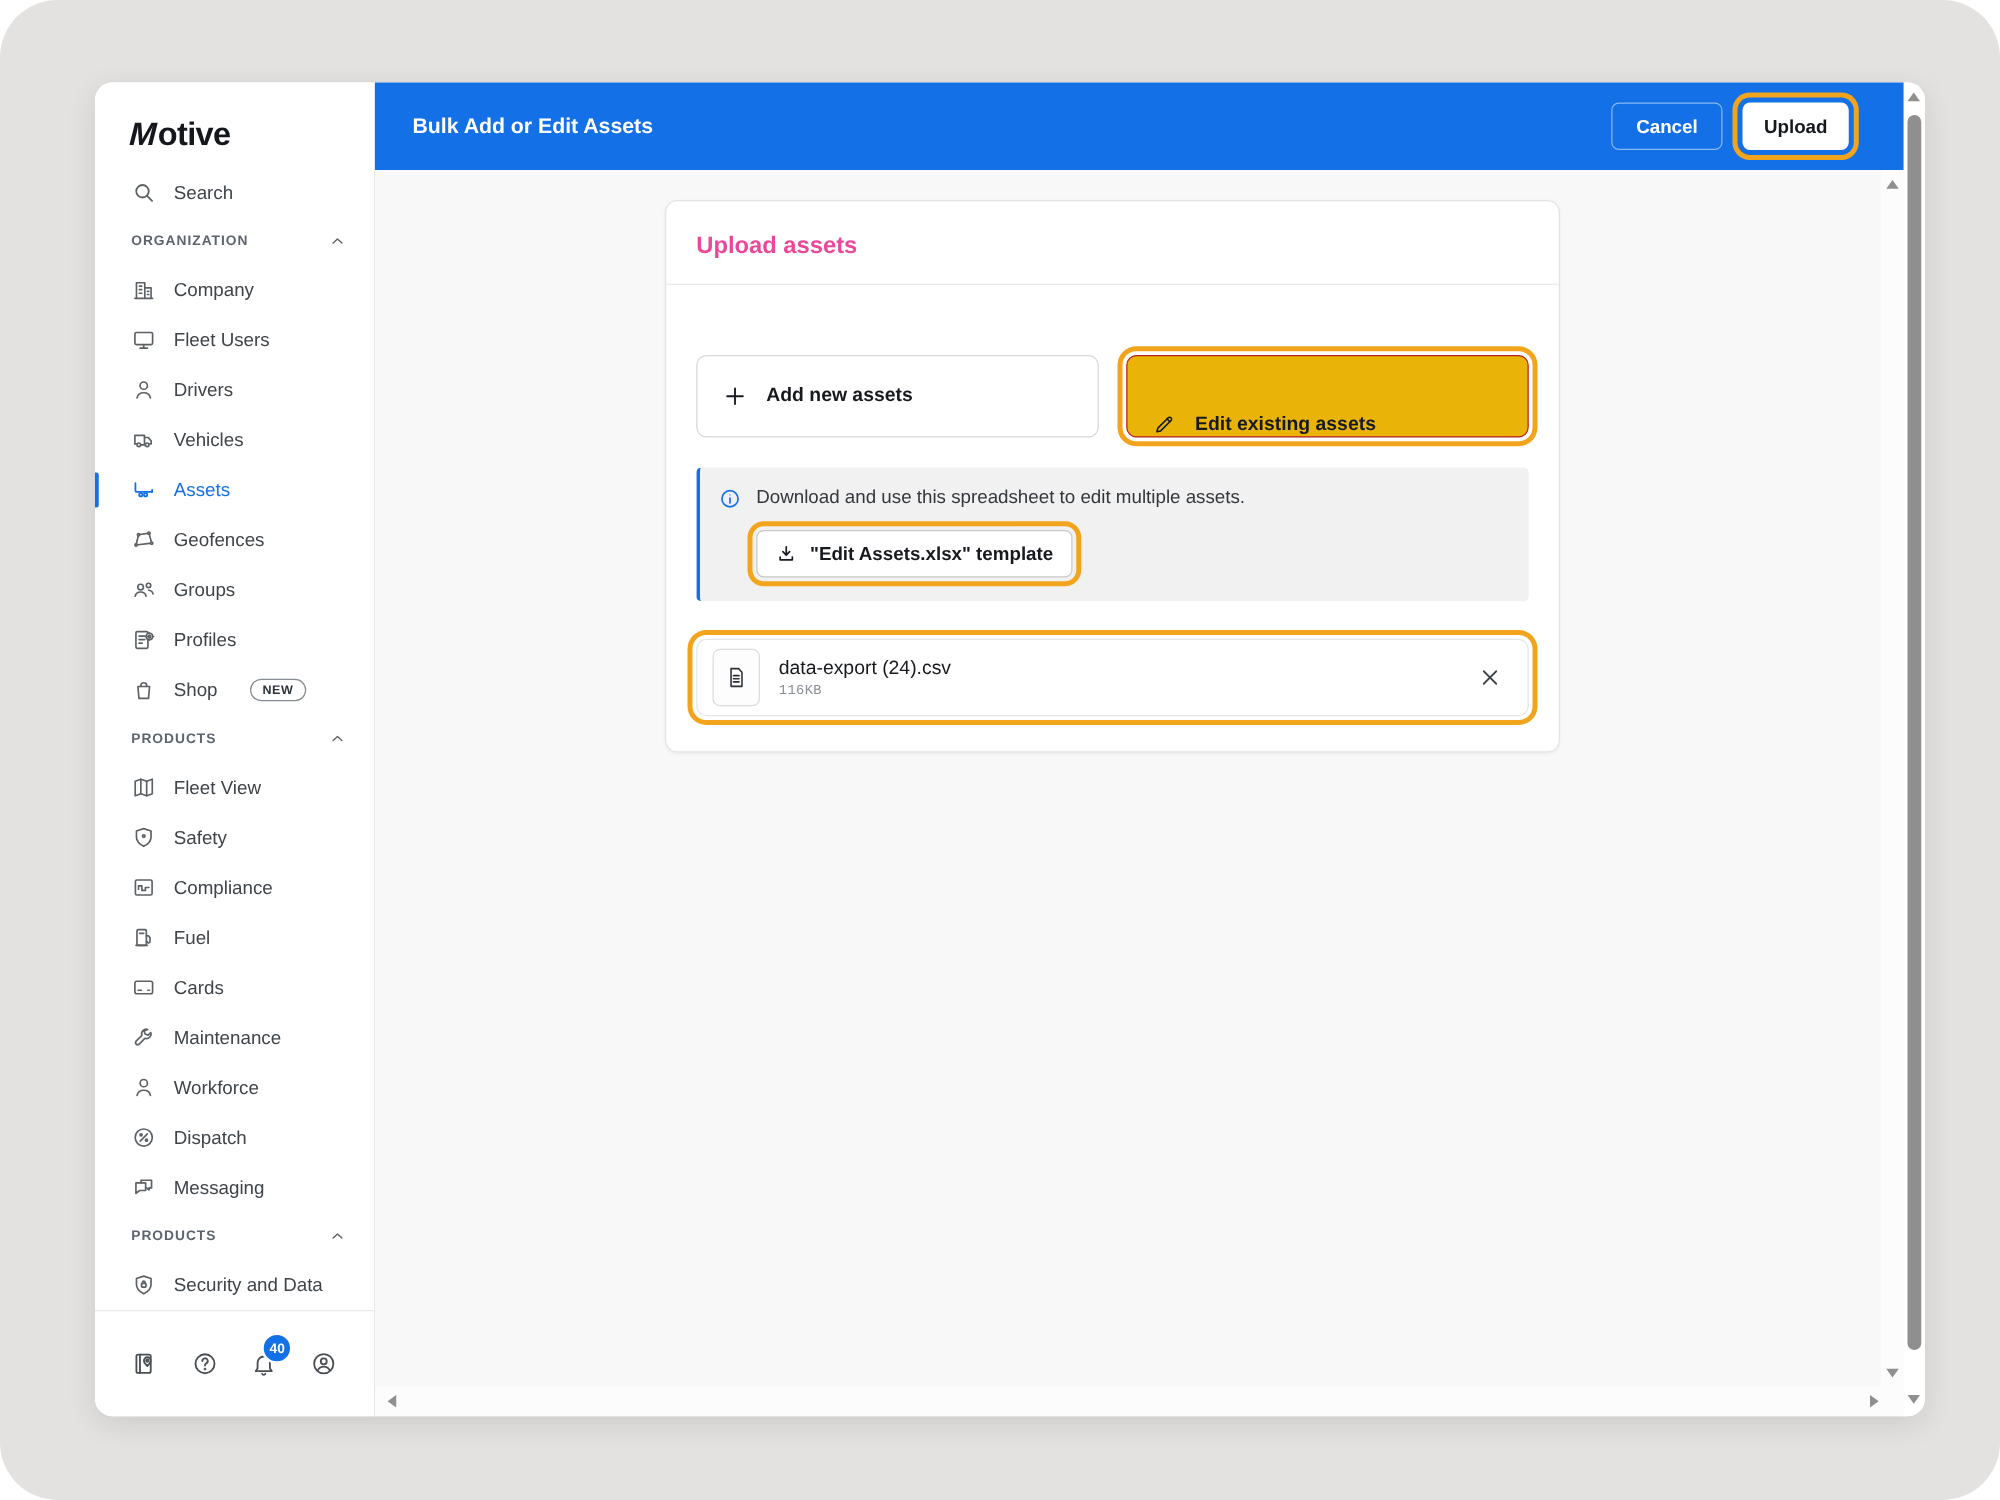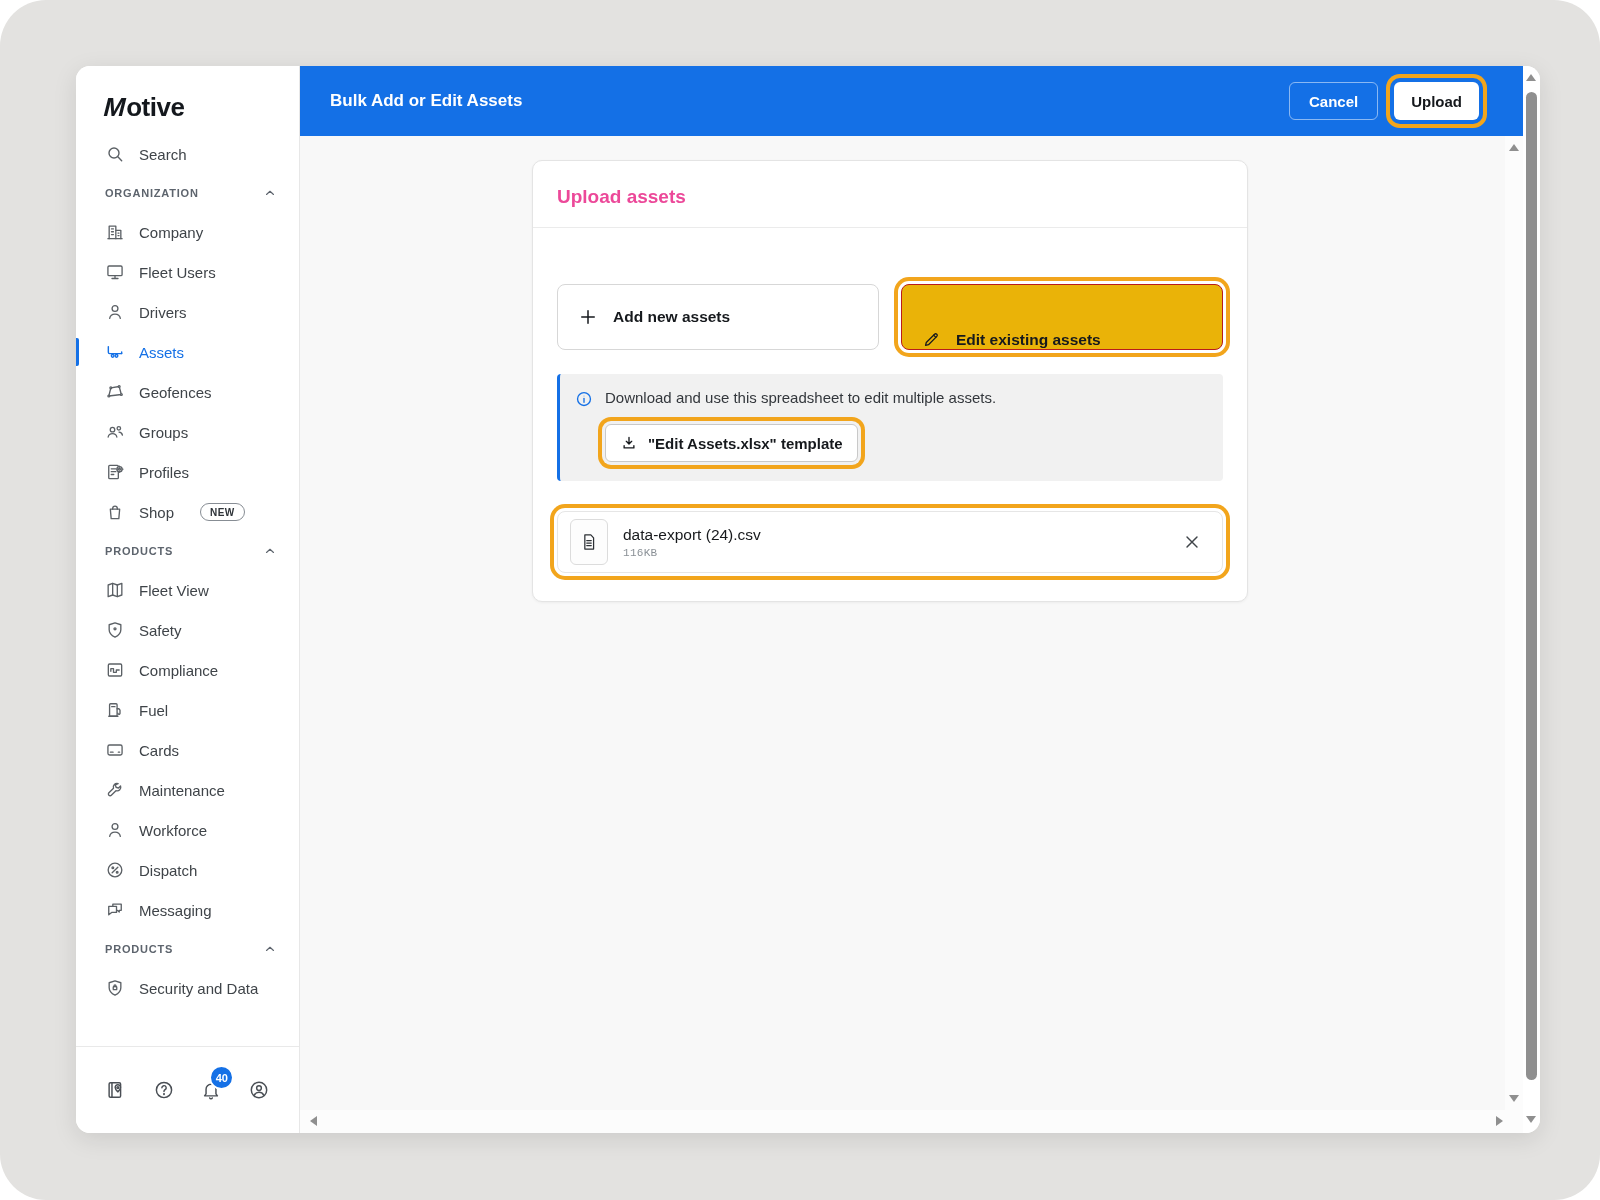--- a/index.html
+++ b/index.html
@@ -133,20 +133,30 @@
           </svg>
         <span>Fleet Users</span>
       </div>
       <div class="side-item">
         <svg width="20" height="20" viewBox="0 0 24 24" fill="none" stroke="currentColor" stroke-width="1.6" stroke-linecap="round" stroke-linejoin="round">
             <circle cx="12" cy="7.8" r="3.5"></circle>
             <path d="M5.6 19.6c.6-3.3 3.2-5 6.4-5s5.8 1.7 6.4 5"></path>
           </svg>
         <span>Drivers</span>
       </div>
+      <div class="side-item">
+        <svg width="20" height="20" viewBox="0 0 24 24" fill="none" stroke="currentColor" stroke-width="1.6" stroke-linecap="round" stroke-linejoin="round">
+            <path d="M3.5 15.8V7.5h9.2v8.3"></path>
+            <path d="M12.7 9.6h3.6l2.8 3.2v3h-1.9"></path>
+            <circle cx="7.3" cy="16.6" r="1.7"></circle>
+            <circle cx="15.3" cy="16.6" r="1.7"></circle>
+            <path d="M9.2 16.6h4M3.5 15.8h1.9"></path>
+          </svg>
+        <span>Vehicles</span>
+      </div>
       <div class="side-item active">
         <svg width="20" height="20" viewBox="0 0 24 24" fill="none" stroke="currentColor" stroke-width="1.7" stroke-linecap="round" stroke-linejoin="round">
             <path d="M4 5.5v6.8a1.6 1.6 0 0 0 1.6 1.6H20"></path>
             <path d="M20 12v1.9"></path>
             <circle cx="9.2" cy="16.6" r="1.6"></circle>
             <circle cx="13.8" cy="16.6" r="1.6"></circle>
           </svg>
         <span>Assets</span>
       </div>
       <div class="side-item">

